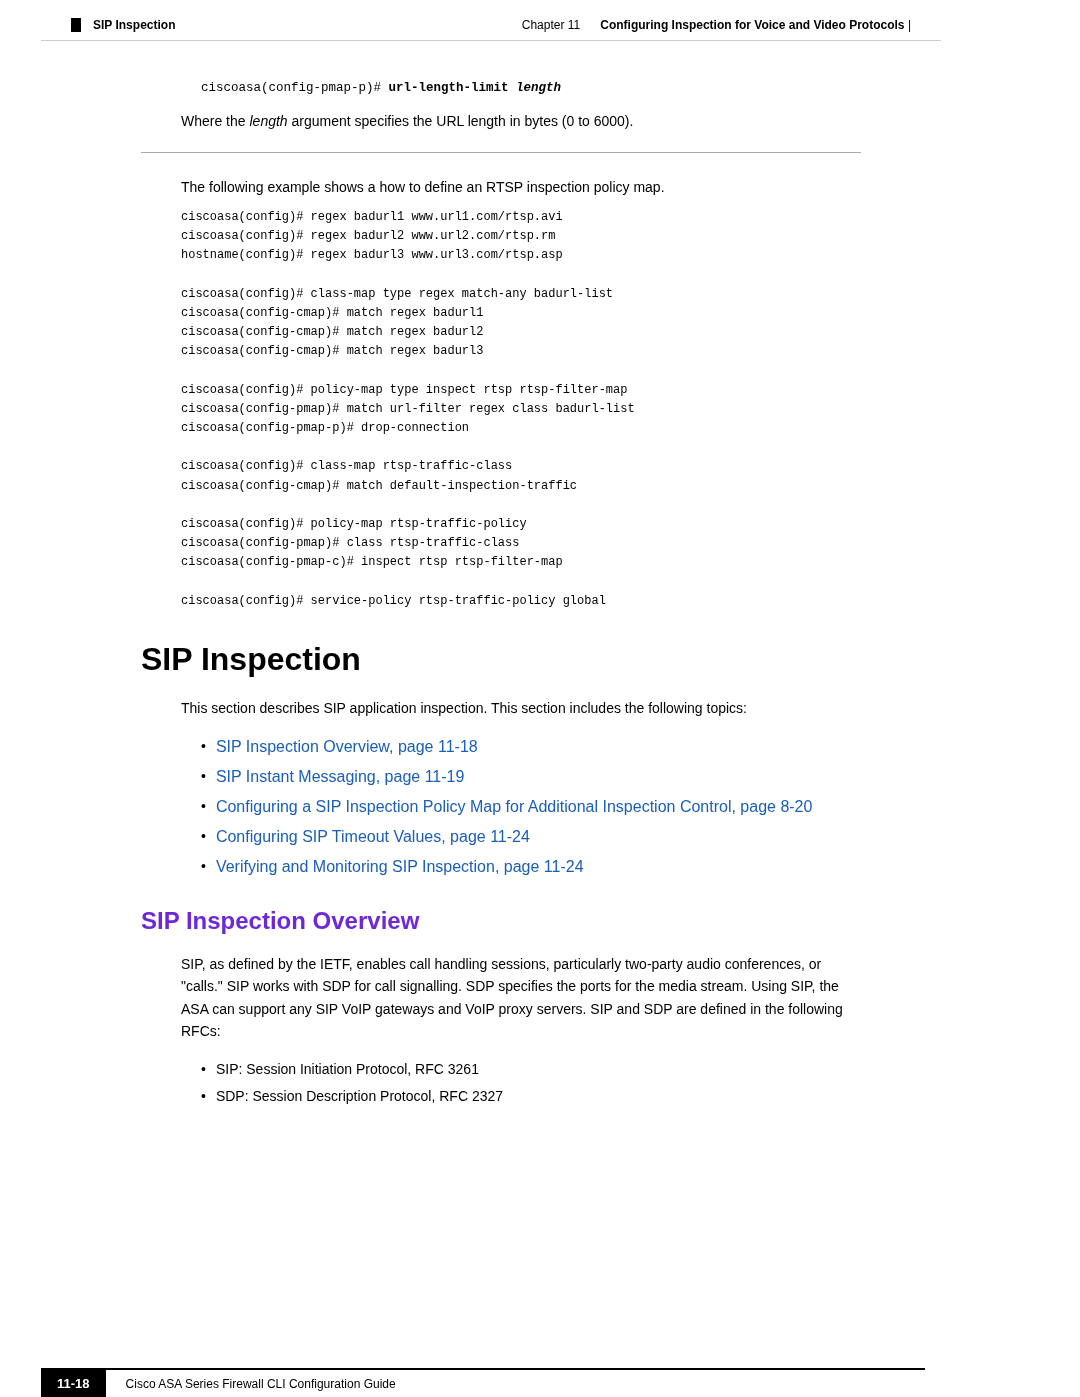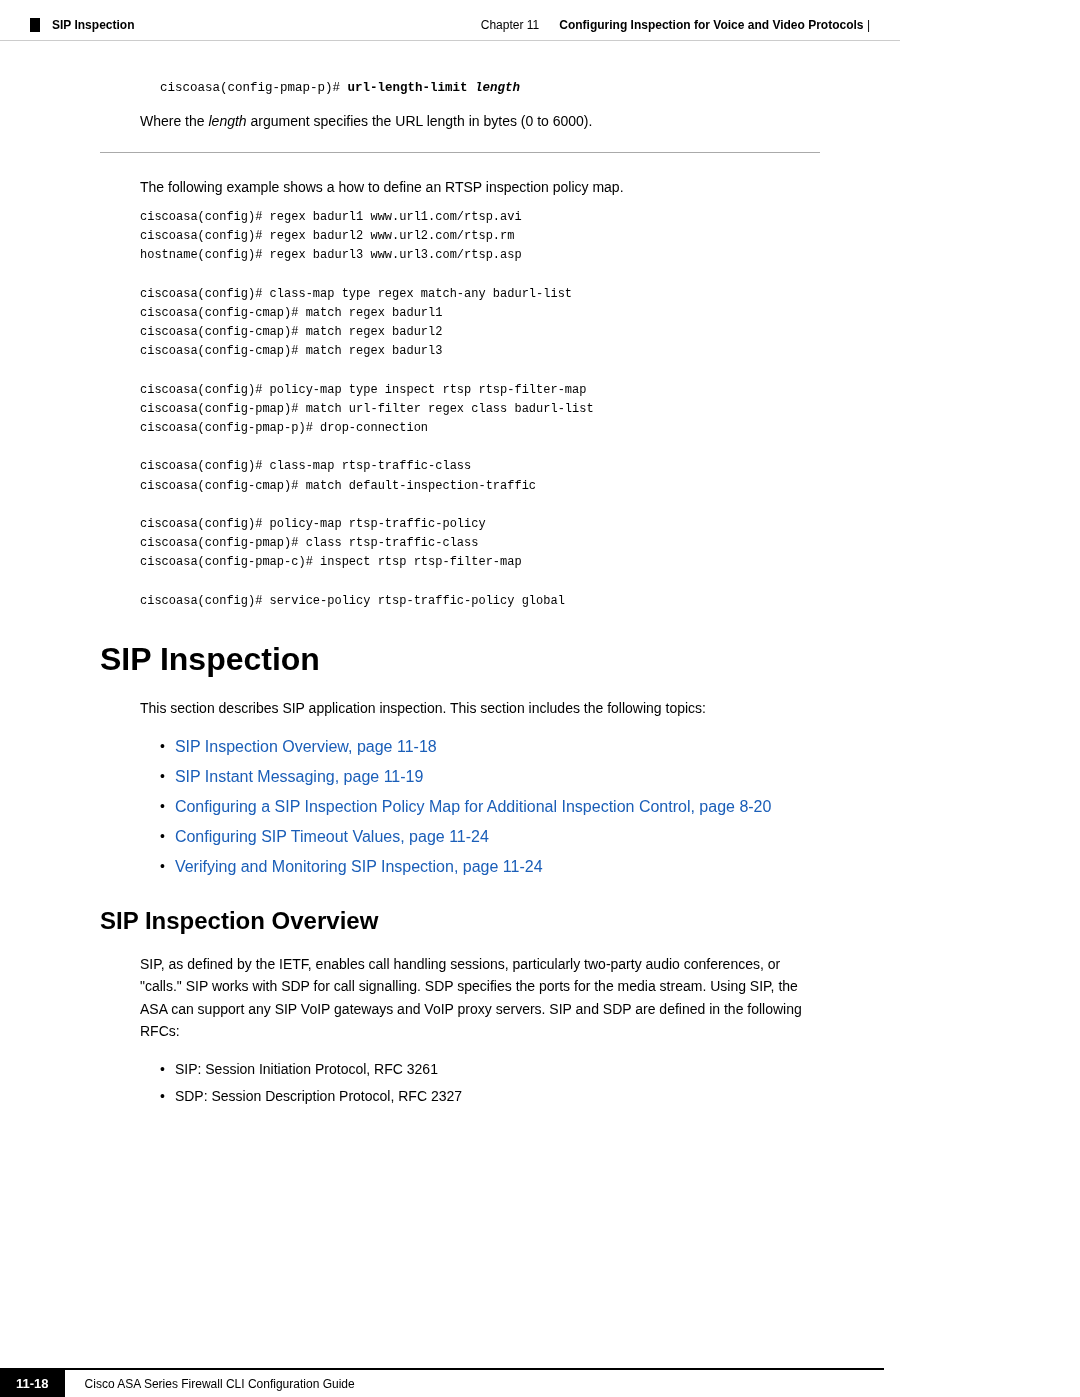--- a/index.html
+++ b/index.html
@@ -17,20 +17,21 @@
       min-height: 1397px;
       position: relative;
     }
 
     .page-container {
       width: 900px;
       min-height: 1397px;
       background: #ffffff;
       position: relative;
       padding-bottom: 60px;
+      margin-left: 41px;
     }
 
     
     .page-header {
       display: flex;
       justify-content: space-between;
       align-items: flex-start;
       padding: 18px 30px 8px 30px;
       border-bottom: 1px solid #cccccc;
     }
@@ -158,21 +159,21 @@
     .link-text {
       color: #1a5eb8;
       text-decoration: none;
       cursor: pointer;
     }
 
     
     .subsection-heading {
       font-size: 24px;
       font-weight: bold;
-      color: #000000;
+      color: #6d28d9;
       margin-top: 28px;
       margin-bottom: 18px;
     }
 
     .subsection-description {
       font-size: 14px;
       margin-left: 40px;
       margin-bottom: 16px;
       line-height: 1.6;
     }

